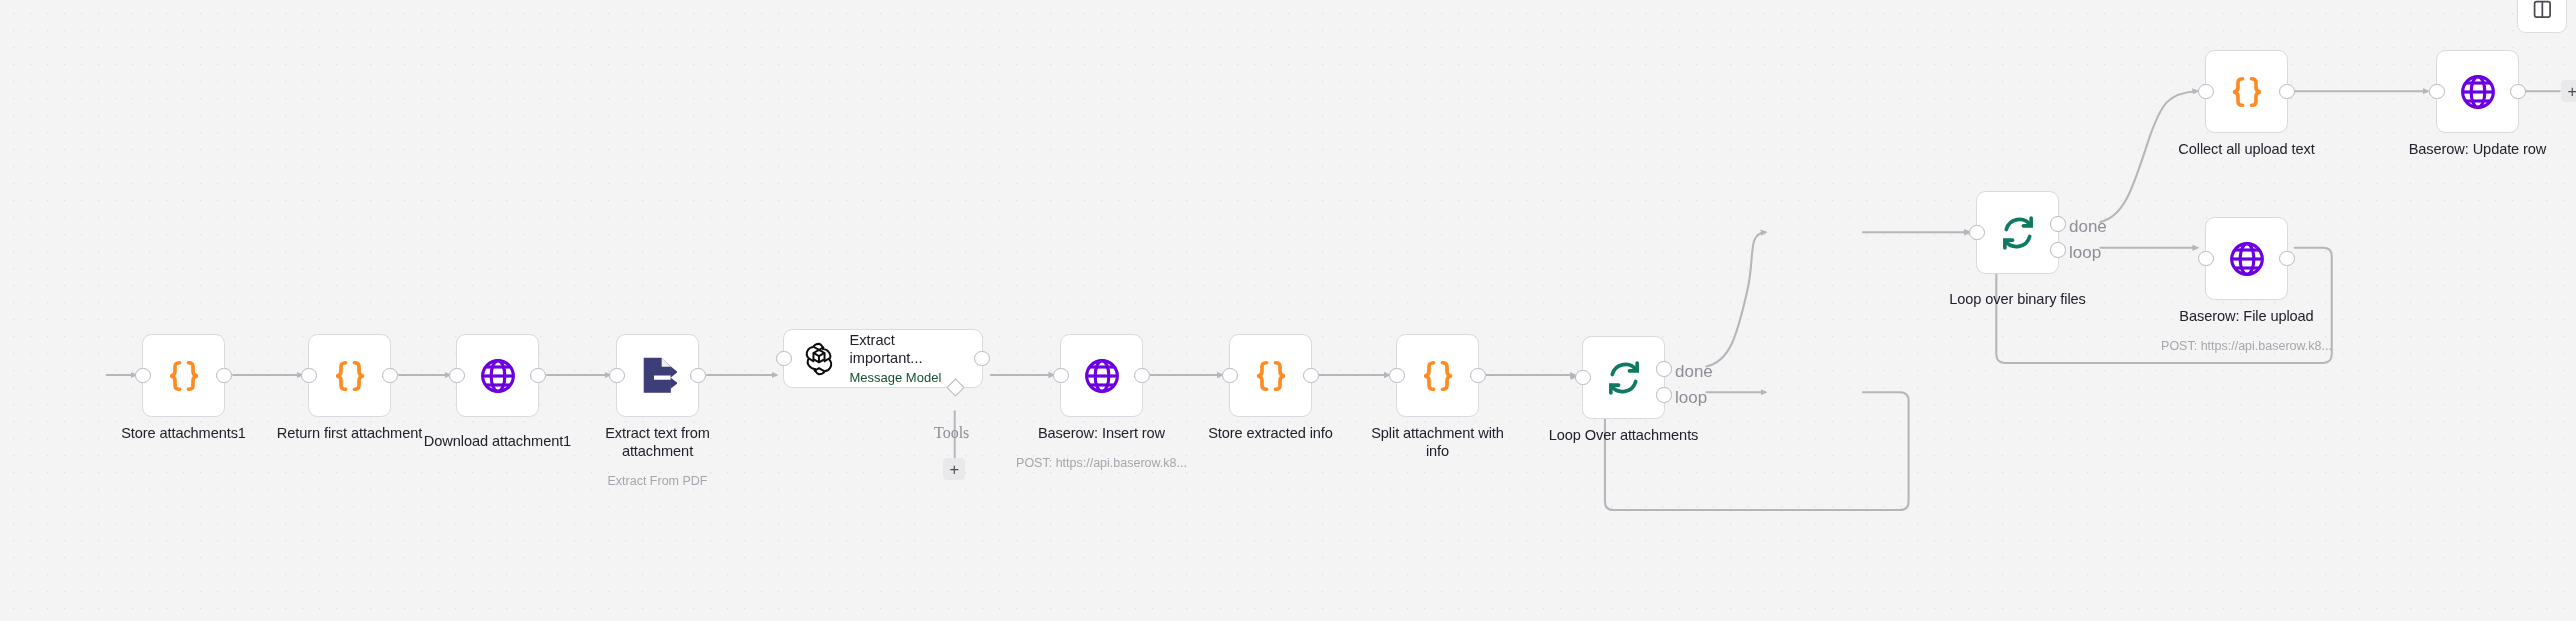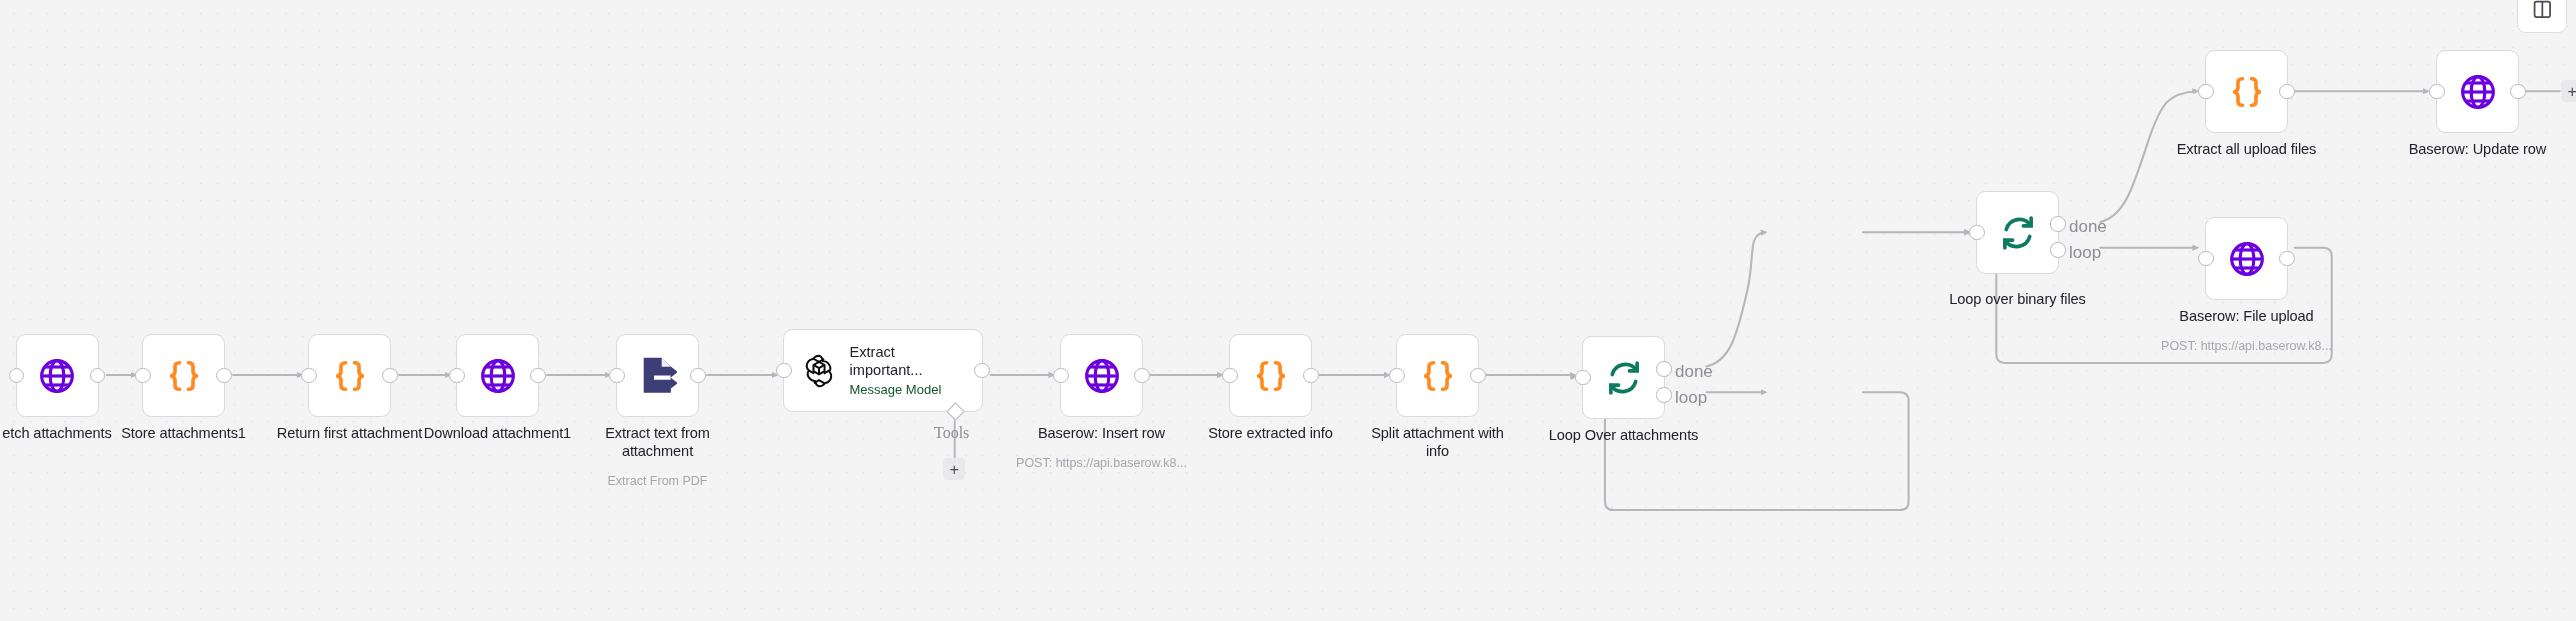--- a/index.html
+++ b/index.html
@@ -36,21 +36,21 @@
     border-radius: 9.5px;
     display: flex;
     align-items: center;
     justify-content: center;
     box-sizing: border-box;
   }
   .node-box.sq {
     width: 83px; height: 83px;
   }
   .node-box.wide {
-    width: 200px; height: 83px;
+    width: 200px; height: 59px;
     justify-content: flex-start;
     padding-left: 15.5px;
     gap: 12px;
   }
   .node-icon {
     display: flex; align-items: center; justify-content: center;
     pointer-events: none;
   }
   .node-caption {
     position: absolute;
@@ -187,86 +187,68 @@
                L2330,422 Q2320,422 2320,412 L2320,280 Q2320,270 2330,270 L2287,270" marker-end="url(#arwL)"></path>
 
       <path d="M2441,258 C2470,252 2480,214 2498,160 C2512,120 2520,108 2553,106" marker-end="url(#arw)"></path>
 
       <path d="M2667,106 L2821,106" marker-end="url(#arw)"></path>
 
       <path d="M2935,106 L2975,106"></path>
     </g>
   </svg>
 
-  <div class="node" style="left:15.5px; top:334px;">
+
+  <div class="node" style="left:142px; top:334px;">
+    <div class="node-box sq">
+      <span class="port in"></span>
+      <span class="port out"></span>
+      <span class="node-icon">
+        <svg width="38" height="38" viewBox="0 0 24 24" fill="none" stroke="#ff8a1f" stroke-width="2.3" stroke-linecap="round" stroke-linejoin="round">
+          <path d="M9.2 3.6c-2.1 0-2.9 1-2.9 2.6v3c0 1.4-.7 2.3-2.1 2.6v.4c1.4.3 2.1 1.2 2.1 2.6v3c0 1.6.8 2.6 2.9 2.6"></path>
+          <path d="M14.8 3.6c2.1 0 2.9 1 2.9 2.6v3c0 1.4.7 2.3 2.1 2.6v.4c-1.4.3-2.1 1.2-2.1 2.6v3c0 1.6-.8 2.6-2.9 2.6"></path>
+        </svg>
+      </span>
+    </div>
+    <div class="node-caption" style="top:90px;">
+      <div class="node-title">Store attachments1</div>
+    </div>
+  </div>
+
+  <div class="node" style="left:308px; top:334px;">
+    <div class="node-box sq">
+      <span class="port in"></span>
+      <span class="port out"></span>
+      <span class="node-icon">
+        <svg width="38" height="38" viewBox="0 0 24 24" fill="none" stroke="#ff8a1f" stroke-width="2.3" stroke-linecap="round" stroke-linejoin="round">
+          <path d="M9.2 3.6c-2.1 0-2.9 1-2.9 2.6v3c0 1.4-.7 2.3-2.1 2.6v.4c1.4.3 2.1 1.2 2.1 2.6v3c0 1.6.8 2.6 2.9 2.6"></path>
+          <path d="M14.8 3.6c2.1 0 2.9 1 2.9 2.6v3c0 1.4.7 2.3 2.1 2.6v.4c-1.4.3-2.1 1.2-2.1 2.6v3c0 1.6-.8 2.6-2.9 2.6"></path>
+        </svg>
+      </span>
+    </div>
+    <div class="node-caption" style="top:90px;">
+      <div class="node-title">Return first attachment</div>
+    </div>
+  </div>
+
+  <div class="node" style="left:456px; top:334px;">
     <div class="node-box sq">
       <span class="port in"></span>
       <span class="port out"></span>
       <span class="node-icon">
         <svg width="40" height="40" viewBox="0 0 24 24" fill="none" stroke="#6b00e0" stroke-width="1.9">
           <circle cx="12" cy="12" r="9.2"></circle>
           <ellipse cx="12" cy="12" rx="4.1" ry="9.2"></ellipse>
           <line x1="2.8" y1="12" x2="21.2" y2="12"></line>
           <line x1="4.3" y1="6.6" x2="19.7" y2="6.6"></line>
           <line x1="4.3" y1="17.4" x2="19.7" y2="17.4"></line>
         </svg>
       </span>
     </div>
-    <div class="node-caption" style="top:90px;">
-      <div class="node-title">etch attachments</div>
-    </div>
-  </div>
-
-  <div class="node" style="left:142px; top:334px;">
-    <div class="node-box sq">
-      <span class="port in"></span>
-      <span class="port out"></span>
-      <span class="node-icon">
-        <svg width="38" height="38" viewBox="0 0 24 24" fill="none" stroke="#ff8a1f" stroke-width="2.3" stroke-linecap="round" stroke-linejoin="round">
-          <path d="M9.2 3.6c-2.1 0-2.9 1-2.9 2.6v3c0 1.4-.7 2.3-2.1 2.6v.4c1.4.3 2.1 1.2 2.1 2.6v3c0 1.6.8 2.6 2.9 2.6"></path>
-          <path d="M14.8 3.6c2.1 0 2.9 1 2.9 2.6v3c0 1.4.7 2.3 2.1 2.6v.4c-1.4.3-2.1 1.2-2.1 2.6v3c0 1.6-.8 2.6-2.9 2.6"></path>
-        </svg>
-      </span>
-    </div>
-    <div class="node-caption" style="top:90px;">
-      <div class="node-title">Store attachments1</div>
-    </div>
-  </div>
-
-  <div class="node" style="left:308px; top:334px;">
-    <div class="node-box sq">
-      <span class="port in"></span>
-      <span class="port out"></span>
-      <span class="node-icon">
-        <svg width="38" height="38" viewBox="0 0 24 24" fill="none" stroke="#ff8a1f" stroke-width="2.3" stroke-linecap="round" stroke-linejoin="round">
-          <path d="M9.2 3.6c-2.1 0-2.9 1-2.9 2.6v3c0 1.4-.7 2.3-2.1 2.6v.4c1.4.3 2.1 1.2 2.1 2.6v3c0 1.6.8 2.6 2.9 2.6"></path>
-          <path d="M14.8 3.6c2.1 0 2.9 1 2.9 2.6v3c0 1.4.7 2.3 2.1 2.6v.4c-1.4.3-2.1 1.2-2.1 2.6v3c0 1.6-.8 2.6-2.9 2.6"></path>
-        </svg>
-      </span>
-    </div>
-    <div class="node-caption" style="top:90px;">
-      <div class="node-title">Return first attachment</div>
-    </div>
-  </div>
-
-  <div class="node" style="left:456px; top:334px;">
-    <div class="node-box sq">
-      <span class="port in"></span>
-      <span class="port out"></span>
-      <span class="node-icon">
-        <svg width="40" height="40" viewBox="0 0 24 24" fill="none" stroke="#6b00e0" stroke-width="1.9">
-          <circle cx="12" cy="12" r="9.2"></circle>
-          <ellipse cx="12" cy="12" rx="4.1" ry="9.2"></ellipse>
-          <line x1="2.8" y1="12" x2="21.2" y2="12"></line>
-          <line x1="4.3" y1="6.6" x2="19.7" y2="6.6"></line>
-          <line x1="4.3" y1="17.4" x2="19.7" y2="17.4"></line>
-        </svg>
-      </span>
-    </div>
-    <div class="node-caption" style="top:90px;">
+    <div class="node-caption" style="top:98px;">
       <div class="node-title">Download attachment1</div>
     </div>
   </div>
 
   <div class="node" style="left:616px; top:334px;">
     <div class="node-box sq">
       <span class="port in"></span>
       <span class="port out"></span>
       <span class="node-icon">
         <svg width="38" height="40" viewBox="0 0 26 28" fill="#3d3d78">
@@ -430,21 +412,21 @@
       <span class="port in"></span>
       <span class="port out"></span>
       <span class="node-icon">
         <svg width="38" height="38" viewBox="0 0 24 24" fill="none" stroke="#ff8a1f" stroke-width="2.3" stroke-linecap="round" stroke-linejoin="round">
           <path d="M9.2 3.6c-2.1 0-2.9 1-2.9 2.6v3c0 1.4-.7 2.3-2.1 2.6v.4c1.4.3 2.1 1.2 2.1 2.6v3c0 1.6.8 2.6 2.9 2.6"></path>
           <path d="M14.8 3.6c2.1 0 2.9 1 2.9 2.6v3c0 1.4.7 2.3 2.1 2.6v.4c-1.4.3-2.1 1.2-2.1 2.6v3c0 1.6-.8 2.6-2.9 2.6"></path>
         </svg>
       </span>
     </div>
     <div class="node-caption" style="top:90px;">
-      <div class="node-title">Extract all upload files</div>
+      <div class="node-title">Collect all upload text</div>
     </div>
   </div>
 
   <div class="node" style="left:2436px; top:50px;">
     <div class="node-box sq">
       <span class="port in"></span>
       <span class="port out"></span>
       <span class="node-icon">
         <svg width="40" height="40" viewBox="0 0 24 24" fill="none" stroke="#6b00e0" stroke-width="1.9">
           <circle cx="12" cy="12" r="9.2"></circle>

